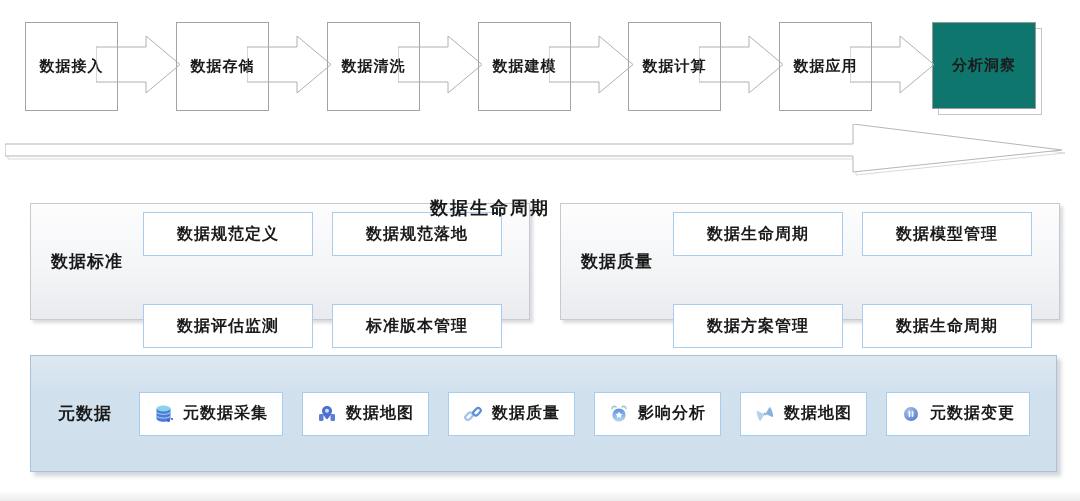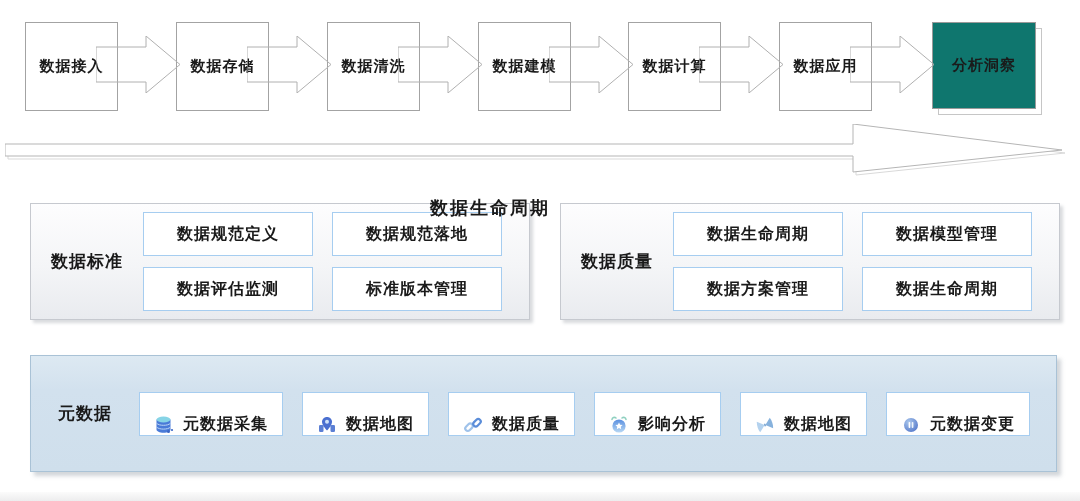--- a/index.html
+++ b/index.html
@@ -45,35 +45,35 @@
     box-shadow:3px 3px 3px rgba(120,125,135,0.28);
     display:flex;align-items:center;
   }
   .panel.left{left:30px;}
   .panel.right{left:560px;}
   .panel-label{width:112px;text-align:center;font-size:17px;font-weight:bold;letter-spacing:1px;}
   .panel-grid{display:grid;grid-template-columns:170px 170px;gap:11px 19px;}
   .cell{
     height:42px;background:#ffffff;border:1px solid #a6cdf0;
     display:flex;align-items:center;justify-content:center;
-    font-size:16px;font-weight:bold;letter-spacing:1px;
+    font-size:16px;font-weight:bold;letter-spacing:1px;margin-top:37px;
   }
   
   .meta-panel{
     position:absolute;left:30px;top:355px;width:1025px;height:115px;
     border:1px solid #a9c2d6;
     background:linear-gradient(180deg,#dde9f2 0%,#d2e1ee 30%,#cfdfec 100%);
     box-shadow:4px 4px 4px rgba(125,138,150,0.35);
     display:flex;align-items:center;
   }
   .meta-label{width:108px;text-align:center;font-size:17px;font-weight:bold;letter-spacing:1px;}
   .meta-buttons{display:flex;align-items:center;gap:19px;}
   .meta-btn{
     height:42px;background:#ffffff;border:1px solid #a6cdf0;
-    display:flex;align-items:flex-end;justify-content:center;gap:9px;
+    display:flex;align-items:center;justify-content:center;gap:9px;
     font-size:16px;font-weight:bold;letter-spacing:1px;padding:0 14px;
   }
   .meta-btn .ic{width:20px;height:20px;flex:0 0 auto;}
   
   .bottom-strip{
     position:absolute;left:0;right:0;bottom:0;height:9px;
     background:linear-gradient(180deg,#fbfbfb 0%,#ededee 100%);
   }
 </style>
 </head>

